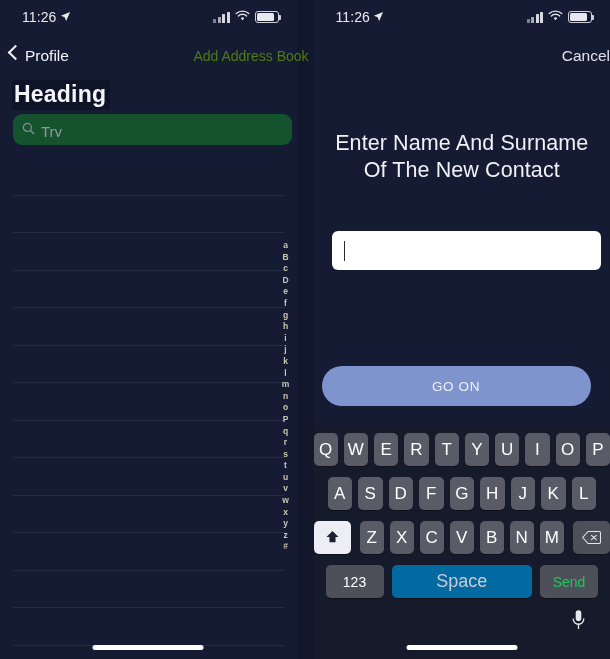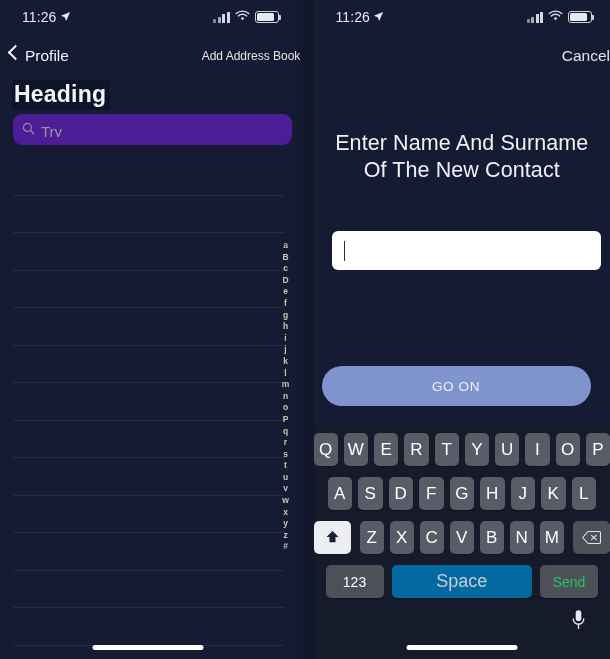--- a/index.html
+++ b/index.html
@@ -103,22 +103,22 @@
     border-bottom: 2.4px solid #f2f3f7;
     transform: rotate(45deg);
     margin-right: 2px;
   }
   
   .seam-title {
     position: absolute;
     top: 44px;
     left: 0; width: 502px;
     text-align: center;
-    color: #e5e5e5;
-    font-size: 12px;
+    color: #4d7c0f;
+    font-size: 14px;
     line-height: 24px;
     z-index: 40;
     white-space: nowrap;
   }
   .nav-cancel {
     margin-left: auto;
     color: #dfe1ea;
     font-size: 15.5px;
     cursor: pointer;
   }
@@ -136,21 +136,21 @@
     border-radius: 2px;
     overflow: hidden;
     max-width: 100px;
     white-space: nowrap;
     line-height: 26px;
   }
   .searchbar {
     position: absolute;
     top: 114px; left: 13px;
     width: 279px; height: 31px;
-    background: #4c1d95;
+    background: #14532d;
     border-radius: 9px;
     display: flex;
     align-items: center;
     padding: 0 9px;
     box-sizing: border-box;
     gap: 6px;
   }
   .search-icon { display:block; flex: none; }
   .search-ph {
     color: #9497a1;

